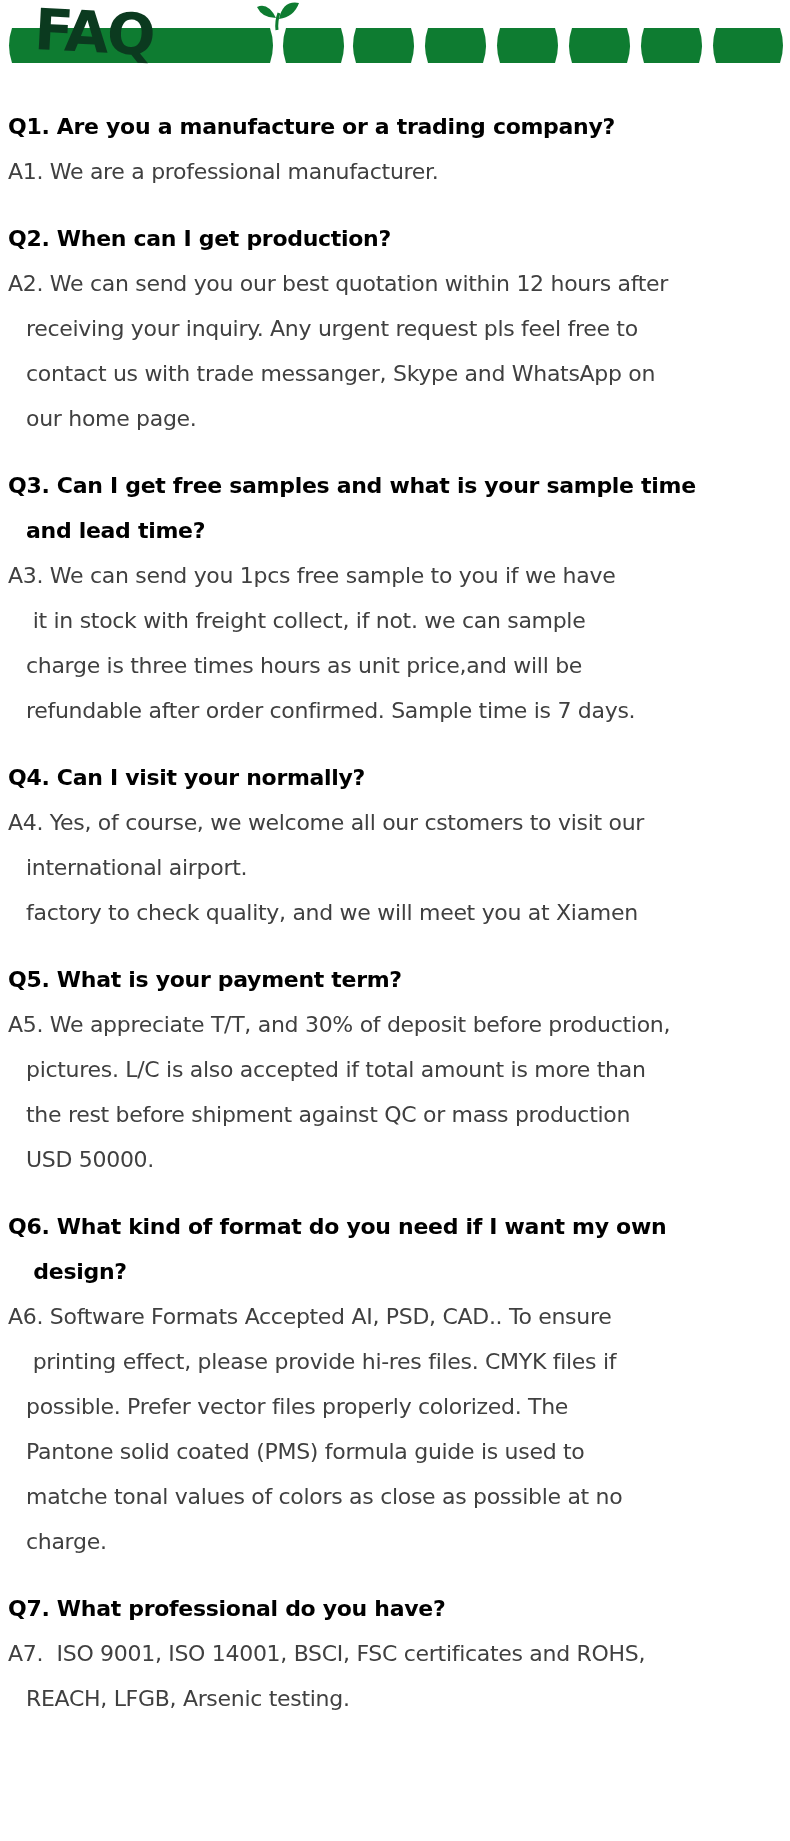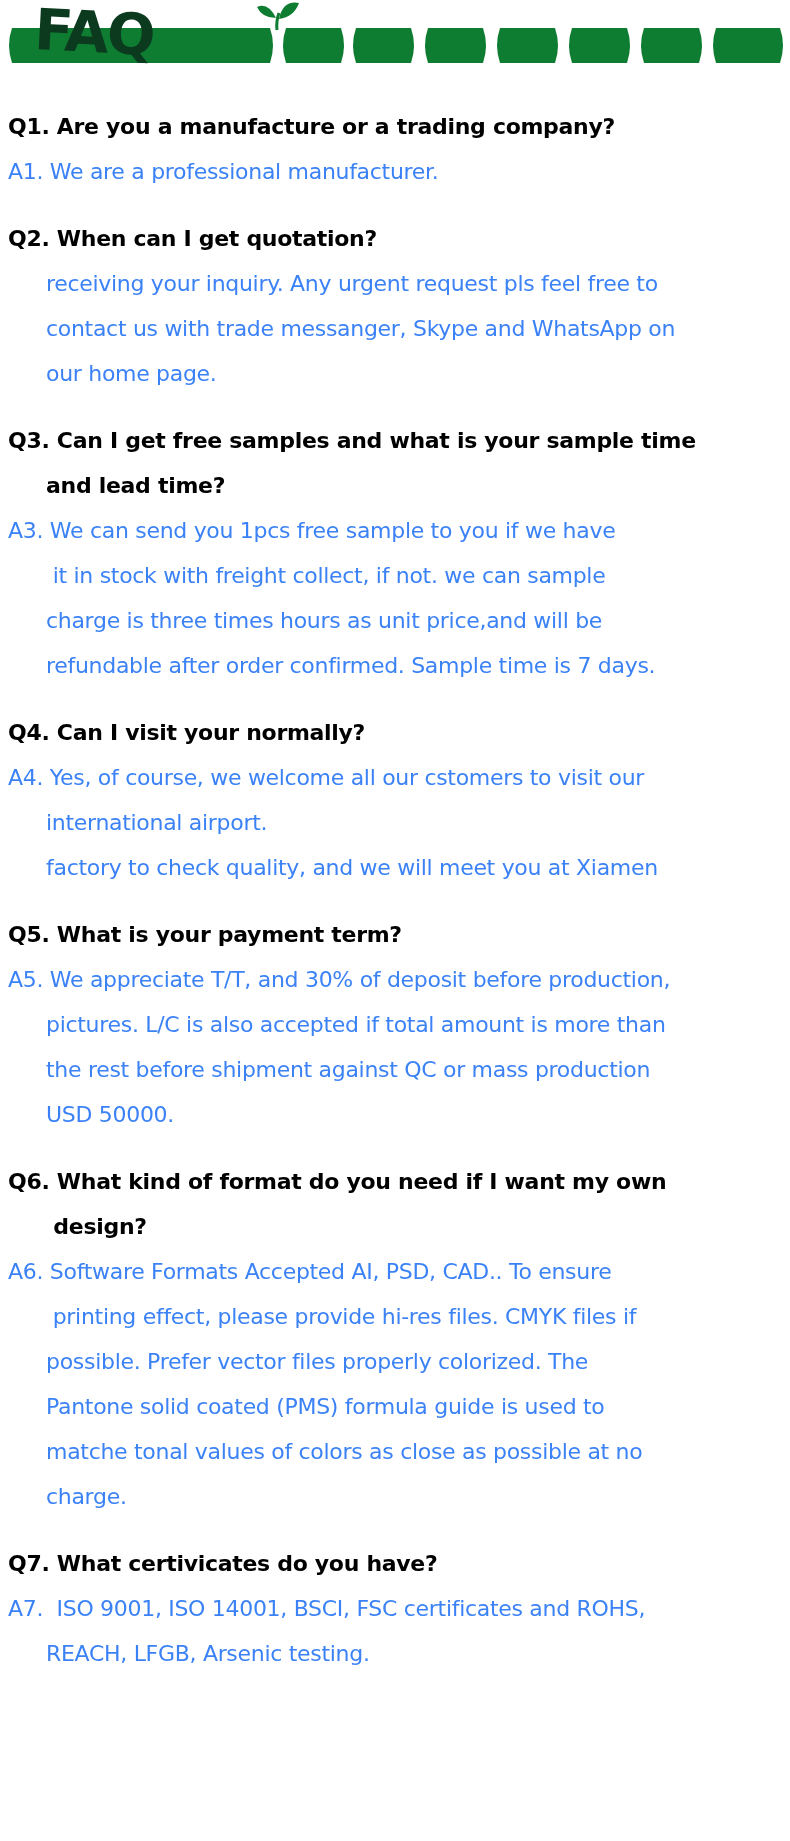--- a/index.html
+++ b/index.html
@@ -40,22 +40,22 @@
     font-size: 22px;
     line-height: 45px;
     letter-spacing: -0.3px;
     white-space: pre;
     padding-left: 8px;
   }
   .q-line {
     font-weight: 700;
     color: #000000;
   }
-  .a-line { color: #3b82f6; }
-  .cont { padding-left: 46px; }
+  .a-line { color: #404040; }
+  .cont { padding-left: 26px; }
 </style>
 </head>
 <body>
 
 <div class="page">
 
   <div class="header">
     <svg class="banner-svg" width="790" height="68" viewBox="0 0 790 68">
       <g fill="#0e7c31">
         <path d="M12,28 Q6,45.5 12,63 L270,63 Q276,45.5 270,28 Z"></path>
@@ -75,21 +75,22 @@
     </svg>
     <div class="faq-title" style="color: rgb(11, 58, 31);">FAQ</div>
   </div>
 
   <div class="content">
       <div class="faq-item">
         <div class="q-line">Q1. Are you a manufacture or a trading company?</div>
         <div class="a-line">A1. We are a professional manufacturer.</div>
       </div>
       <div class="faq-item">
-        <div class="q-line">Q2. When can I get quotation?</div>
+        <div class="q-line">Q2. When can I get production?</div>
+        <div class="a-line">A2. We can send you our best quotation within 12 hours after</div>
         <div class="a-line cont">receiving your inquiry. Any urgent request pls feel free to</div>
         <div class="a-line cont">contact us with trade messanger, Skype and WhatsApp on</div>
         <div class="a-line cont">our home page.</div>
       </div>
       <div class="faq-item">
         <div class="q-line">Q3. Can I get free samples and what is your sample time</div>
         <div class="q-line cont">and lead time?</div>
         <div class="a-line">A3. We can send you 1pcs free sample to you if we have</div>
         <div class="a-line cont"> it in stock with freight collect, if not. we can sample</div>
         <div class="a-line cont">charge is three times hours as unit price,and will be</div>
@@ -112,19 +113,19 @@
         <div class="q-line">Q6. What kind of format do you need if I want my own</div>
         <div class="q-line cont"> design?</div>
         <div class="a-line">A6. Software Formats Accepted AI, PSD, CAD.. To ensure</div>
         <div class="a-line cont"> printing effect, please provide hi-res files. CMYK files if</div>
         <div class="a-line cont">possible. Prefer vector files properly colorized. The</div>
         <div class="a-line cont">Pantone solid coated (PMS) formula guide is used to</div>
         <div class="a-line cont">matche tonal values of colors as close as possible at no</div>
         <div class="a-line cont">charge.</div>
       </div>
       <div class="faq-item">
-        <div class="q-line">Q7. What certivicates do you have?</div>
+        <div class="q-line">Q7. What professional do you have?</div>
         <div class="a-line">A7.  ISO 9001, ISO 14001, BSCI, FSC certificates and ROHS,</div>
         <div class="a-line cont">REACH, LFGB, Arsenic testing.</div>
       </div>
     </div>
 
 </div>
 
 </body></html>

